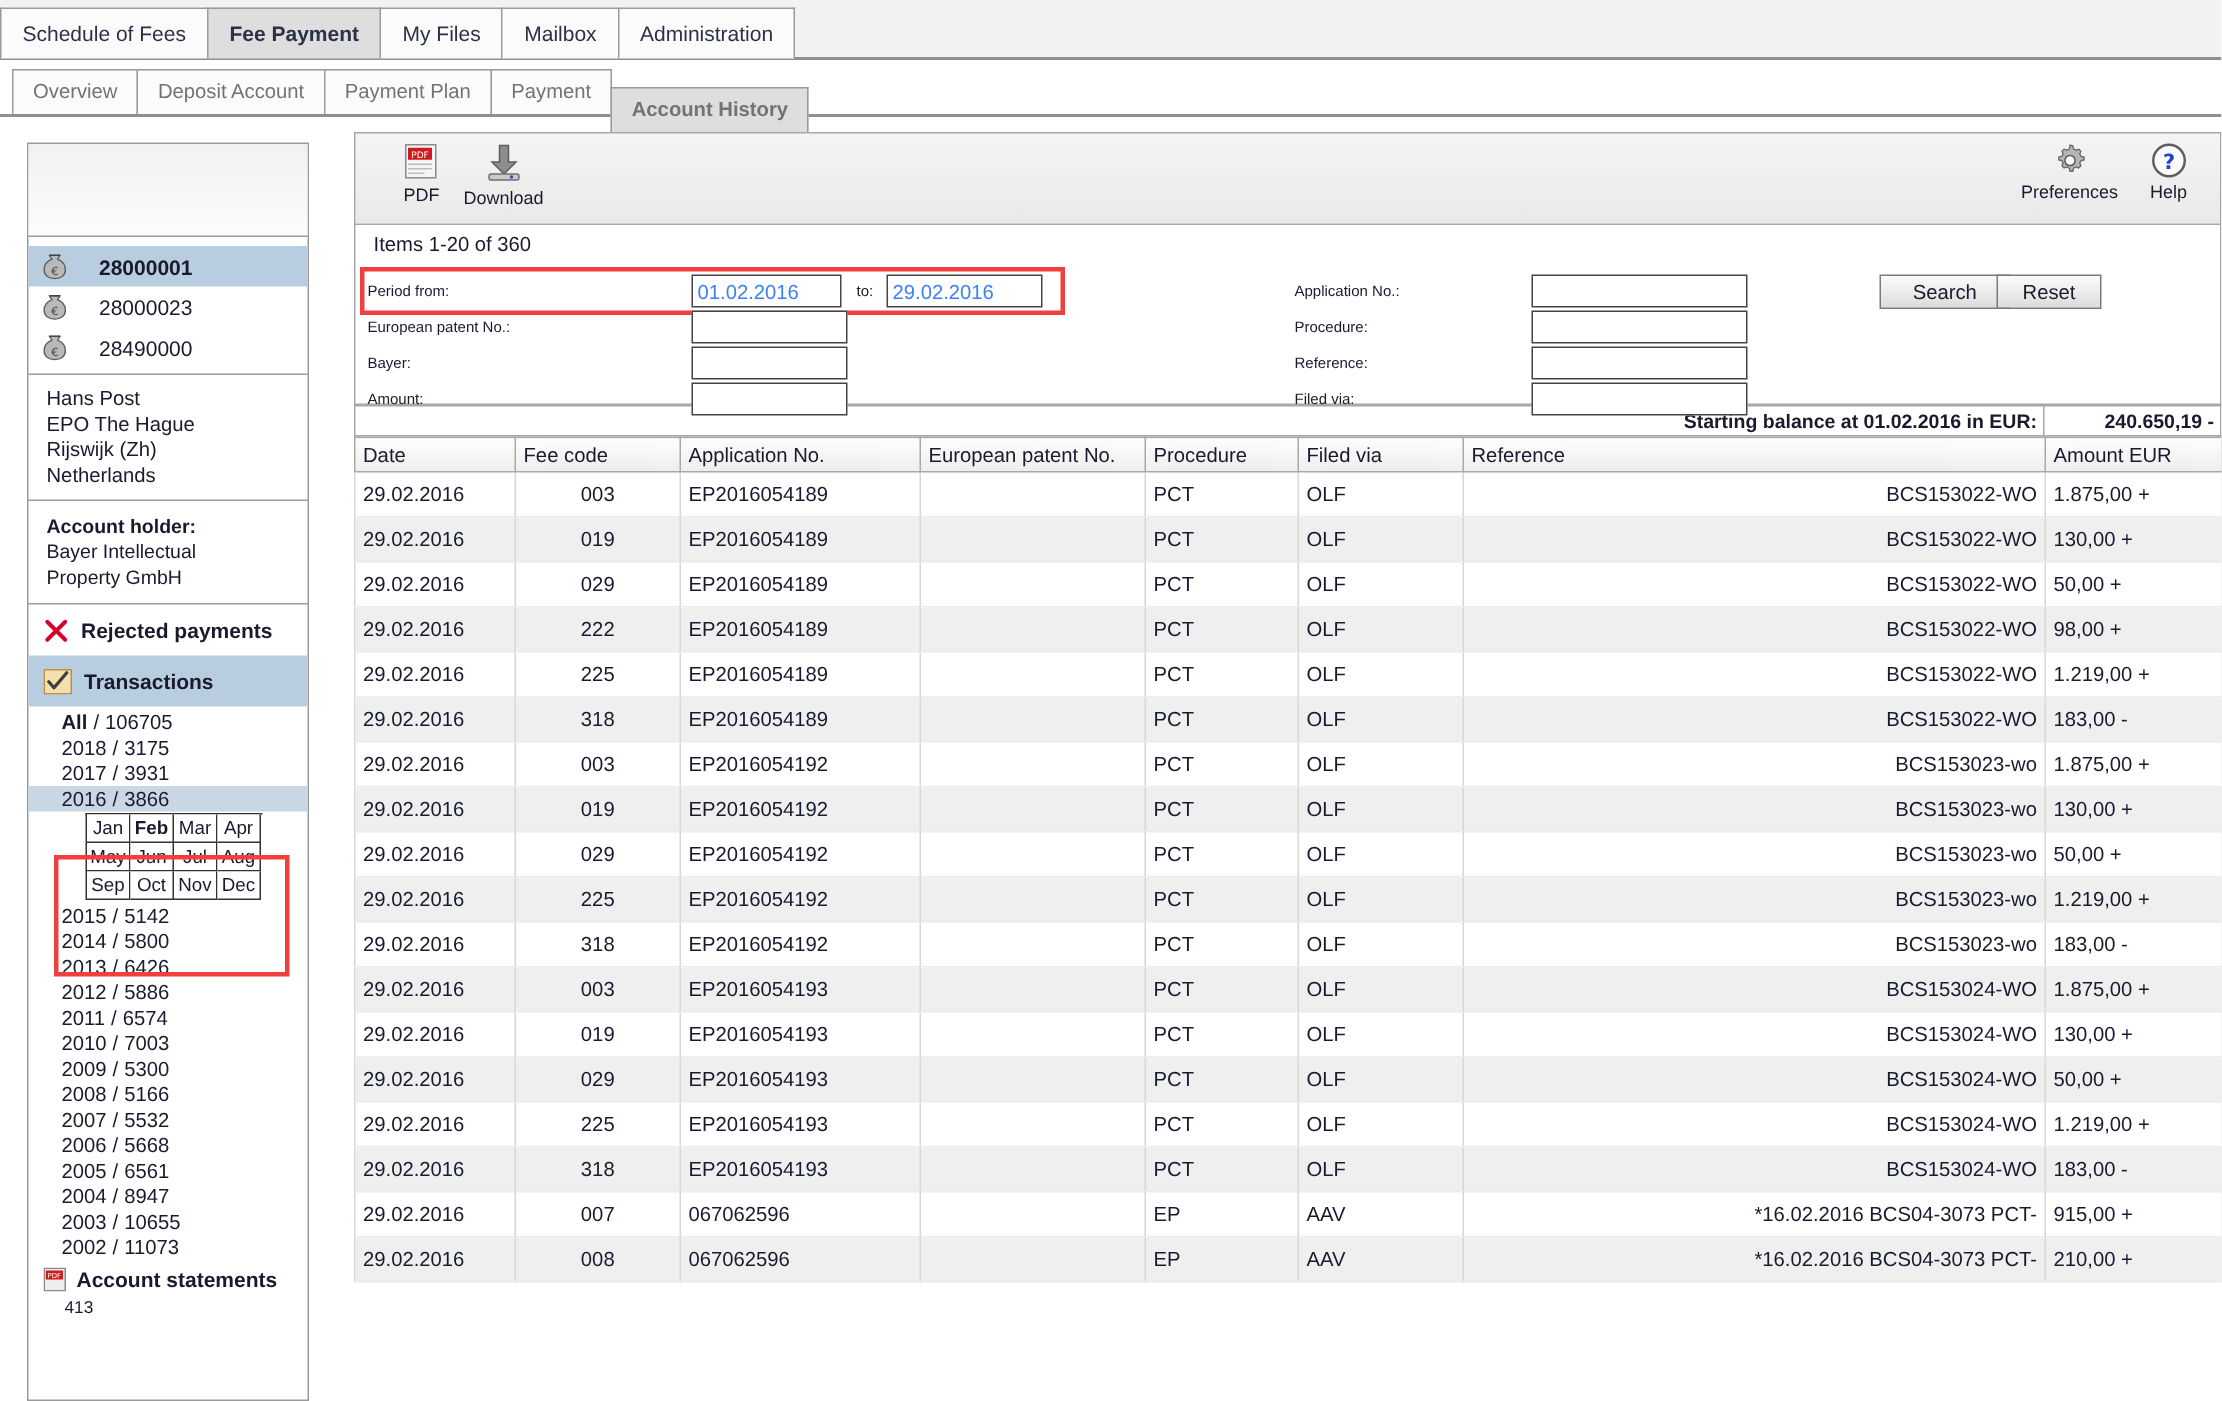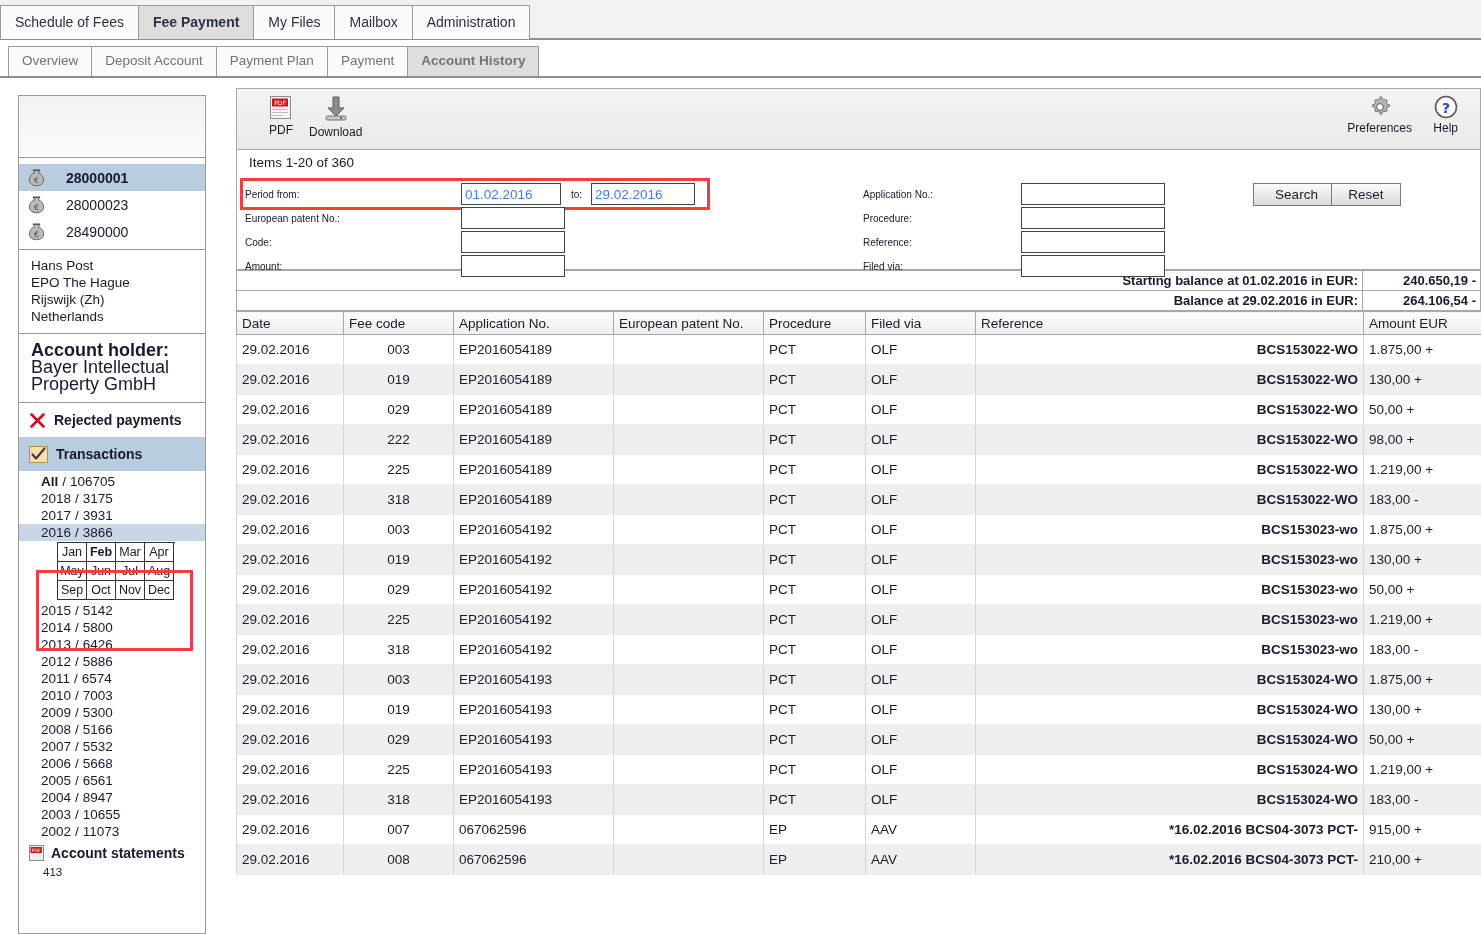--- a/index.html
+++ b/index.html
@@ -47,21 +47,21 @@
     padding: 0 13px;
     border: 1px solid #9a9a9a;
     border-bottom: none;
     background: #fbfbfb;
     color: #737373;
     font-size: 13.5px;
     margin-right: -1px;
     white-space: nowrap;
     cursor: pointer;
   }
-  .tab-s.active { background: #dedede; font-weight: bold; }
+  .tab-s.active { background: #dedede; font-weight: bold; margin-top: 12px; }
 
   
   .sidebar {
     position: absolute; left: 18px; top: 95px;
     width: 188px; height: 839px;
     border: 1px solid #9a9a9a;
     background: #ffffff;
   }
   .sb-blank {
     height: 62px;
@@ -78,21 +78,21 @@
   .sb-acct.sel .num { font-weight: bold; }
   .moneybag { width: 19px; height: 19px; display: block; }
 
   .sb-addr {
     padding: 7px 0 8px 12px;
     line-height: 17px; font-size: 13.5px;
     border-bottom: 1px solid #9a9a9a;
   }
   .sb-holder {
     padding: 8px 0 9px 12px;
-    line-height: 17px; font-size: 18px;
+    line-height: 17px; font-size: 13px;
     border-bottom: 1px solid #9a9a9a;
   }
   .sb-holder .lbl { font-weight: bold; }
 
   .sb-sect { display: flex; align-items: center; height: 34px; padding-left: 10px; cursor: pointer; }
   .sb-sect .t { font-weight: bold; font-size: 14px; margin-left: 8px; }
   .sb-sect.sel { background: #b9cde0; }
 
   .xicon { width: 17px; height: 17px; display: block; }
   .chkicon { width: 19px; height: 17px; display: block; }
@@ -223,21 +223,21 @@
   .tx-tbl th.amt { text-align: left; }
   .tx-tbl td {
     border-left: 1px solid #d6d6d6; border-right: 1px solid #d6d6d6;
     border-bottom: 1px solid #eaeaea;
     height: 30px; font-size: 13.5px; padding: 0 5px;
     white-space: nowrap; overflow: hidden;
   }
   .tx-tbl tr.odd td { background: #ffffff; }
   .tx-tbl tr.even td { background: #eef0f0; }
   td.c-fee { text-align: center; margin-top: 48px; }
-  td.c-ref { text-align: right; font-weight: bold; }
+  td.c-ref { text-align: right; }
   td.c-amt { text-align: left; }
 </style>
 </head>
 <body>
 
 <div id="app">
 
   <div class="tabbar-main">
     <div class="strip" id="main-tabs">
         <div class="tab-m">Schedule of Fees</div>
@@ -432,21 +432,21 @@
       <div class="frow" style="left:8px; top:7px;">
         <span class="flabel">Period from:</span>
       </div>
       <input class="finput" style="position: absolute; left: 224px; top: 7px; width: 100px;" value="01.02.2016">
       <span class="flabel" style="position:absolute; left:334px; top:7px;">to:</span>
       <input class="finput" style="position: absolute; left: 354px; top: 7px; width: 104px;" value="29.02.2016">
 
       <span class="flabel" style="position:absolute; left:8px; top:31px;">European patent No.:</span>
       <input class="finput" style="position: absolute; left: 224px; top: 31px; width: 104px;" value="">
 
-      <span class="flabel" style="position:absolute; left:8px; top:55px;">Code:</span>
+      <span class="flabel" style="position:absolute; left:8px; top:55px;">Bayer:</span>
       <input class="finput" style="position: absolute; left: 224px; top: 55px; width: 104px;" value="">
 
       <span class="flabel" style="position:absolute; left:8px; top:79px;">Amount:</span>
       <input class="finput" style="position: absolute; left: 224px; top: 79px; width: 104px;" value="">
 
       <span class="flabel" style="position:absolute; left:626px; top:7px;">Application No.:</span>
       <input class="finput" style="position: absolute; left: 784px; top: 7px; width: 144px;" value="">
 
       <span class="flabel" style="position:absolute; left:626px; top:31px;">Procedure:</span>
       <input class="finput" style="position: absolute; left: 784px; top: 31px; width: 144px;" value="">
@@ -459,24 +459,20 @@
 
       <button class="btn" style="position:absolute; left:1016px; top:7px; width:87px;">Search</button>
       <button class="btn" style="position:absolute; left:1094px; top:7px; width:64px;">Reset</button>
     </div>
 
     <table class="bal-tbl">
       <tbody id="bal-body">
           <tr>
             <td class="bal-lbl">Starting balance at 01.02.2016 in EUR:</td>
             <td class="bal-val">240.650,19 -</td>
-          </tr>
-          <tr>
-            <td class="bal-lbl">Balance at 29.02.2016 in EUR:</td>
-            <td class="bal-val">264.106,54 -</td>
           </tr>
         </tbody>
     </table>
 
     <table class="tx-tbl">
       <colgroup>
         <col style="width:107px">
           <col style="width:110px">
           <col style="width:160px">
           <col style="width:150px">

